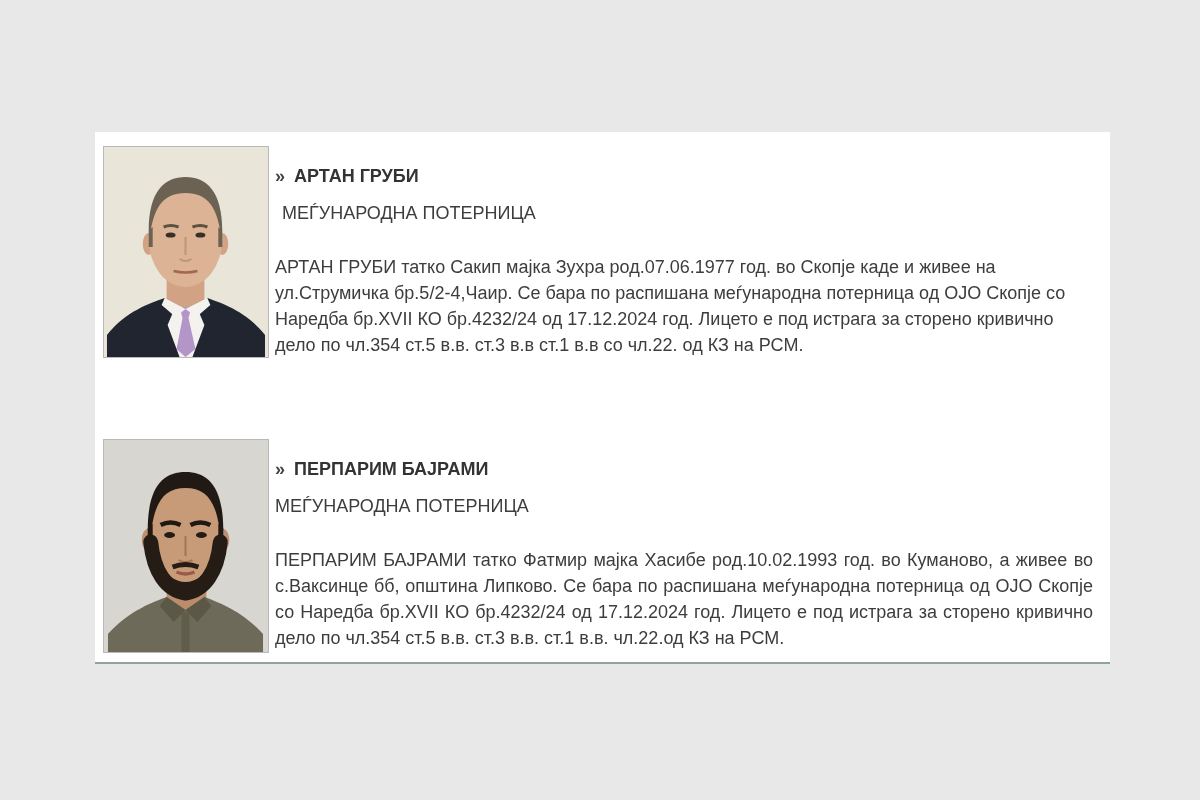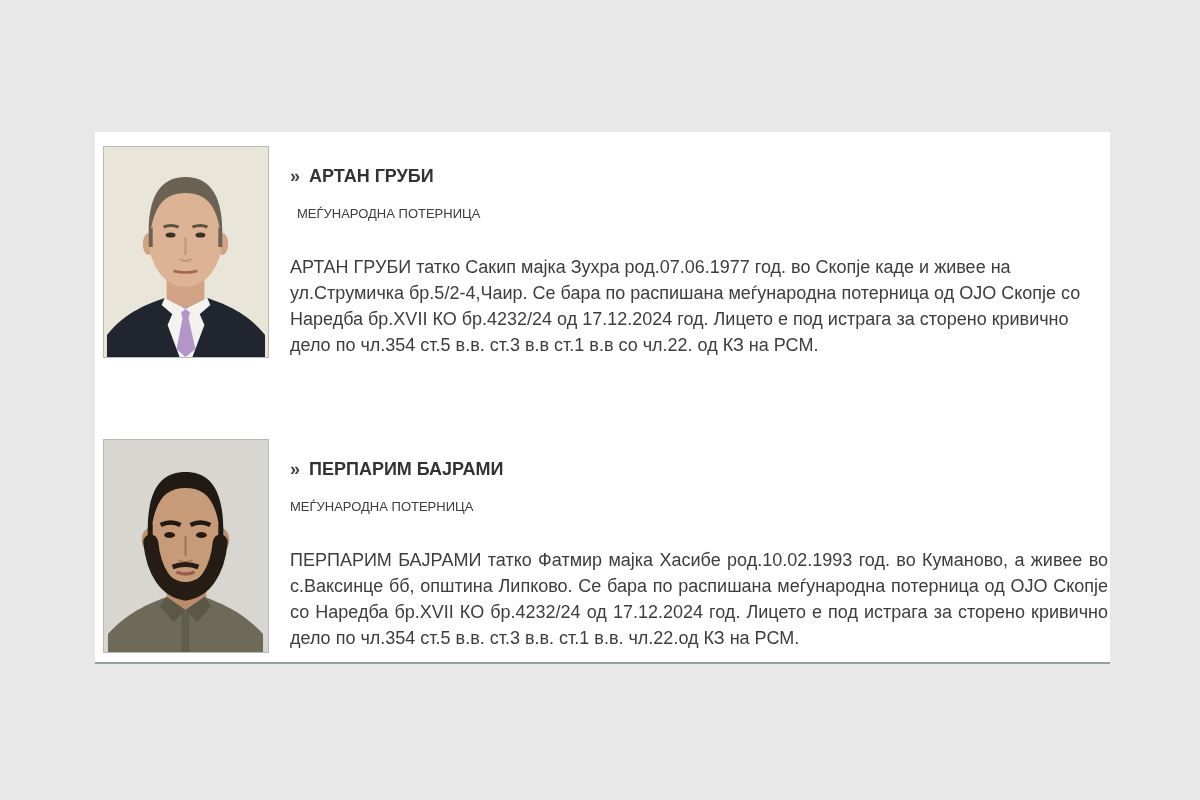--- a/index.html
+++ b/index.html
@@ -30,40 +30,40 @@
     flex: none;
     width: 166px;
     border: 1px solid #b9b9b9;
     background: #e9e5d9;
     line-height: 0;
   }
   .entry-1 .photo-frame { height: 212px; }
   .entry-2 .photo-frame { height: 214px; }
   .photo-frame svg { display: block; width: 164px; height: 100%; }
   .entry-text {
-    margin-left: 21px;
+    margin-left: 6px;
     width: 818px;
     padding-top: 20px;
   }
   .person-name {
     margin: 0;
     font-size: 18px;
     font-weight: bold;
     color: #333333;
     line-height: 21px;
     cursor: pointer;
   }
   .chevrons {
     color: #444444;
     margin-right: 9px;
     font-weight: bold;
   }
   .warrant-type {
     margin-top: 16px;
-    font-size: 13px;
+    font-size: 18px;
     color: #3d3d3d;
     line-height: 21px;
   }
   .entry-1 .warrant-type { padding-left: 7px; }
   .description {
     margin: 30px 0 0 0;
     font-size: 18px;
     color: #3d3d3d;
     line-height: 26px;
   }

